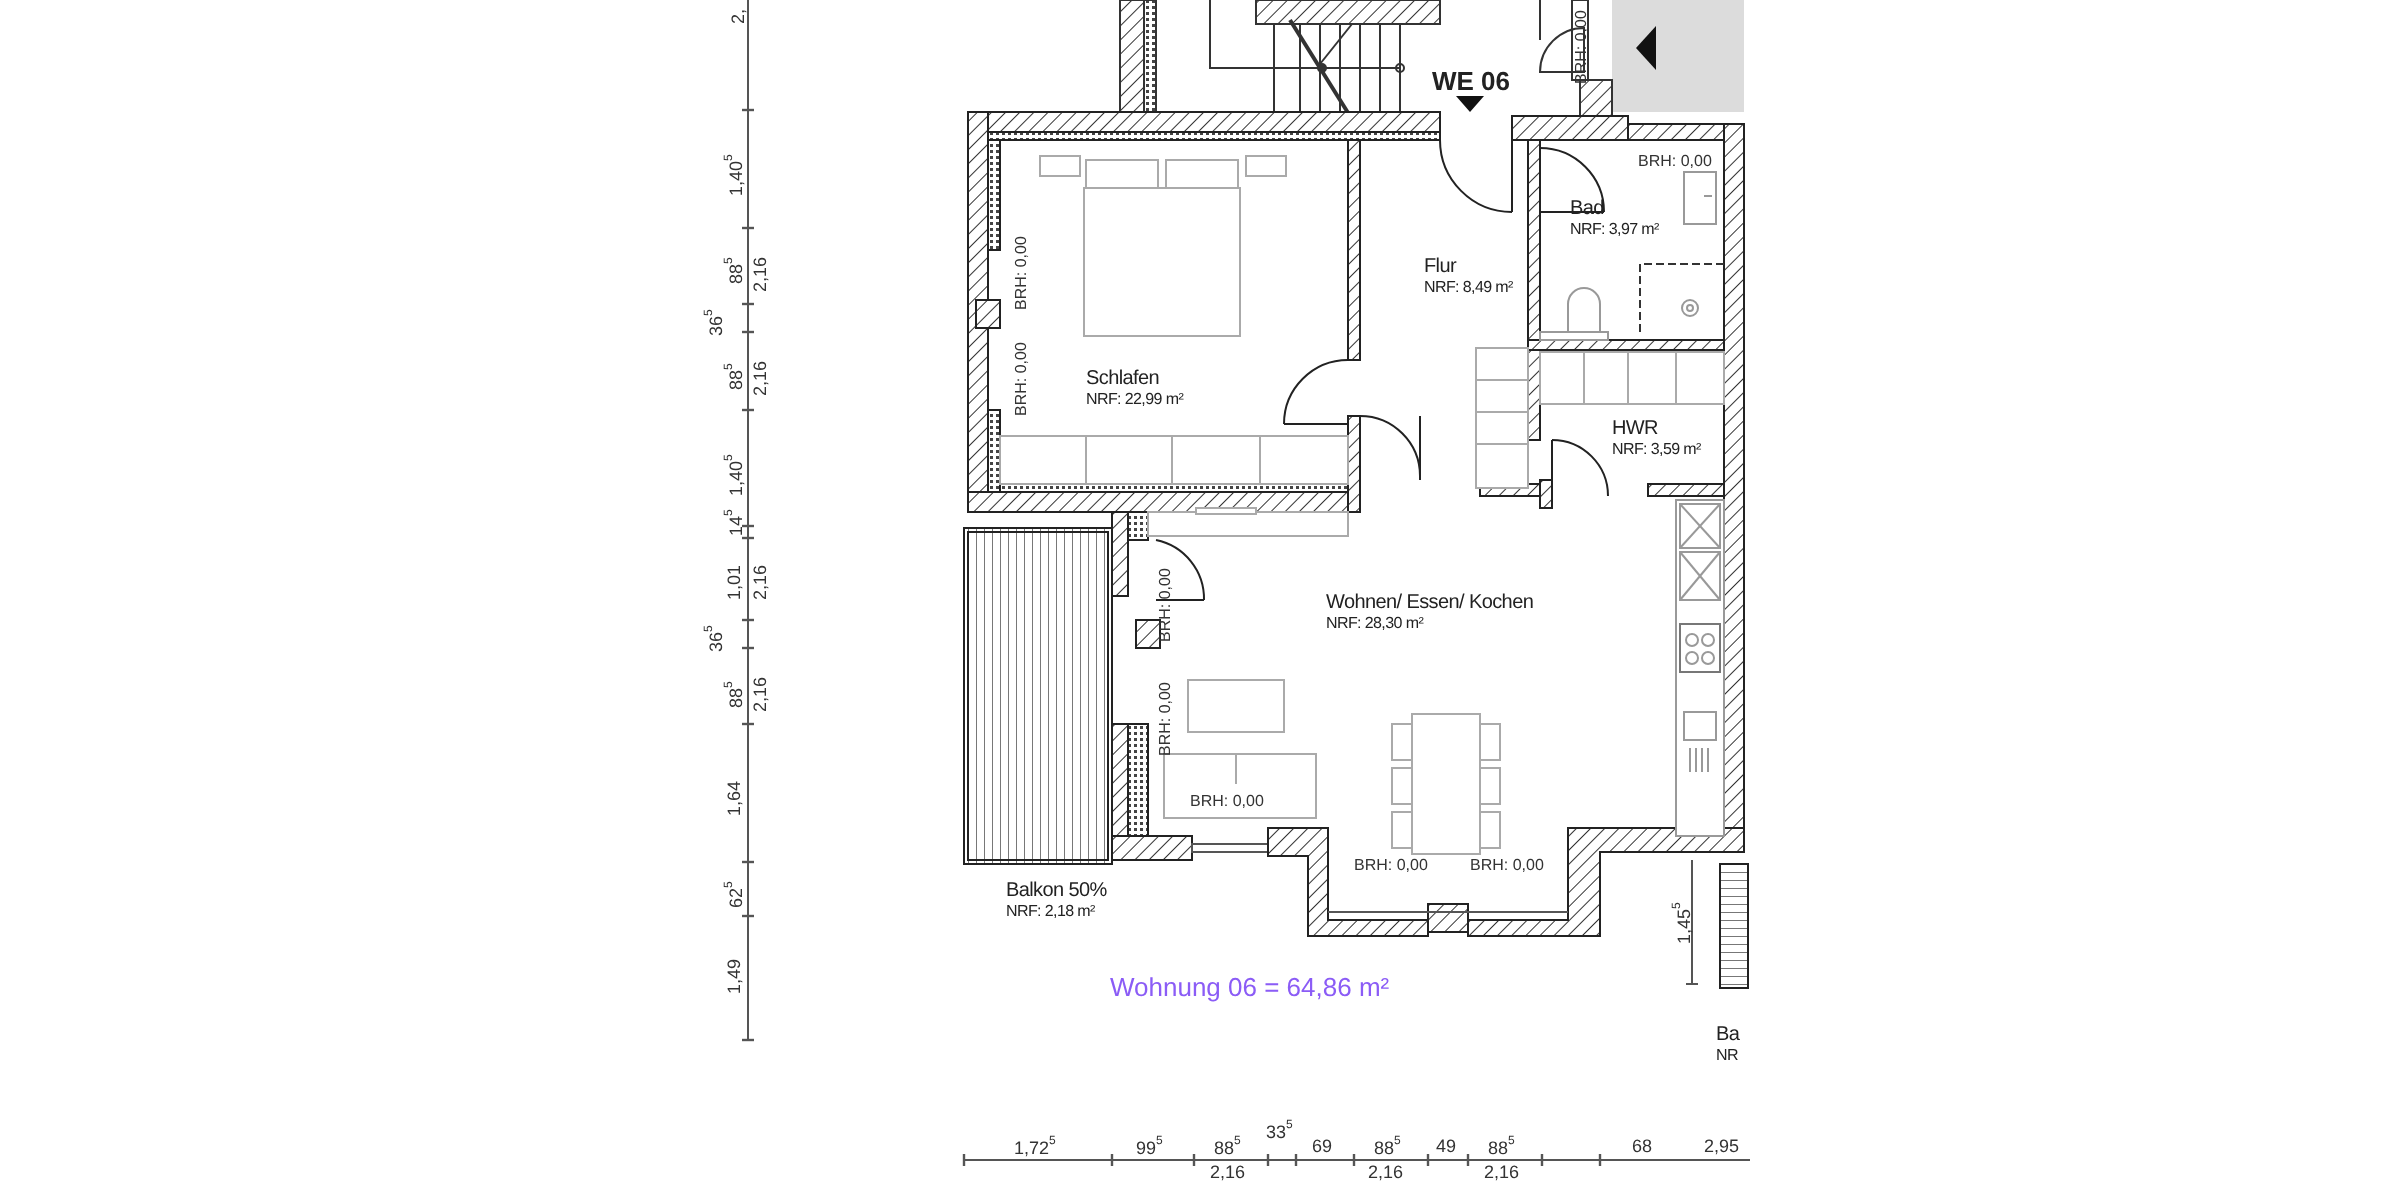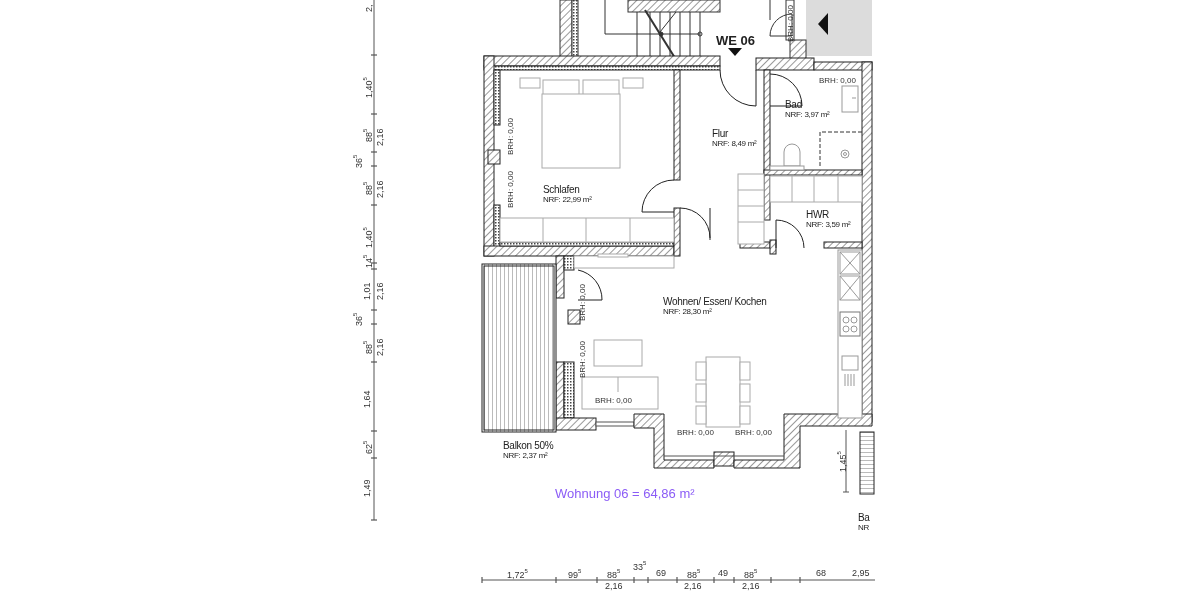--- a/index.html
+++ b/index.html
@@ -269,21 +269,21 @@
 <div class="lbl" style="left:806px;top:209px;">
   <div class="room-name">HWR</div>
   <div class="room-area">NRF: 3,59 m²</div>
 </div>
 <div class="lbl" style="left:663px;top:296px;">
   <div class="room-name">Wohnen/ Essen/ Kochen</div>
   <div class="room-area">NRF: 28,30 m²</div>
 </div>
 <div class="lbl" style="left:483px;top:440px;margin-left:20px;">
   <div class="room-name">Balkon 50%</div>
-  <div class="room-area">NRF: 2,37 m²</div>
+  <div class="room-area">NRF: 2,18 m²</div>
 </div>
 <div class="lbl" style="left:858px;top:512px;">
   <div class="room-name">Ba</div>
   <div class="room-area">NR</div>
 </div>
 
 <div class="brh v" style="left:506px;top:155px;">BRH: 0,00</div>
 <div class="brh v" style="left:506px;top:208px;">BRH: 0,00</div>
 <div class="brh v" style="left:786px;top:42px;">BRH: 0,00</div>
 <div class="brh" style="left:819px;top:76px;">BRH: 0,00</div>

